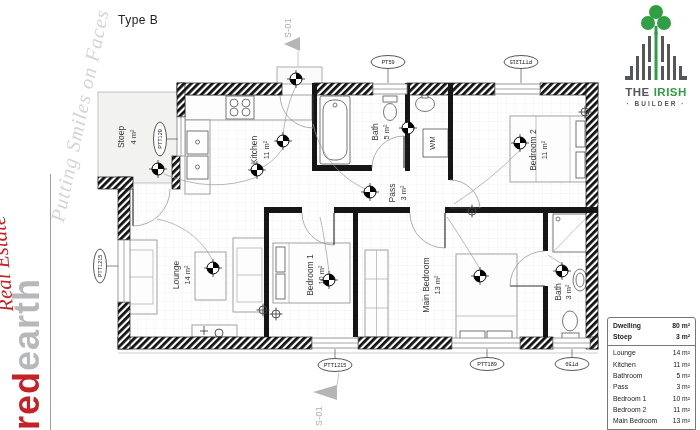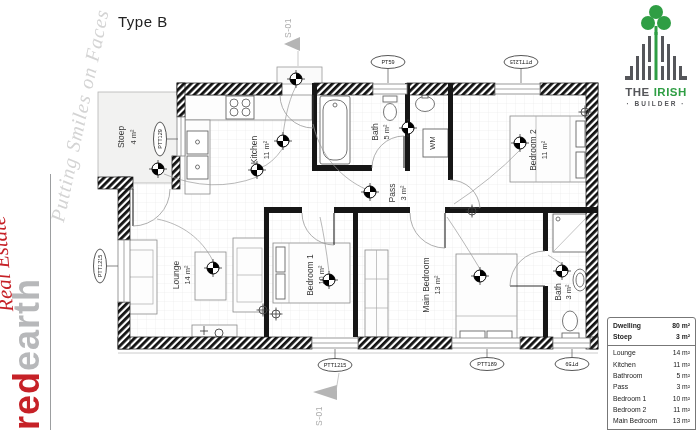--- a/index.html
+++ b/index.html
@@ -10,21 +10,21 @@
   .brand-tagline{position:absolute;left:-45px;top:104px;width:250px;transform:rotate(-78deg);
     font-family:"Liberation Serif",serif;font-style:italic;font-size:20px;color:#d4d4d4;
     text-align:center;letter-spacing:1px;white-space:nowrap;}
   .brand-logo{position:absolute;left:-92px;top:268px;width:260px;height:64px;transform:rotate(-90deg);}
   .re-line{border-bottom:1.5px solid #9c9ea0;padding-bottom:2px;width:256px;white-space:nowrap;}
   .re-red{font-size:36px;font-weight:bold;color:var(--brand-red);letter-spacing:1px;}
   .re-earth{font-size:36px;font-weight:bold;color:var(--brand-gray);letter-spacing:1px;}
   .re-script{position:absolute;left:118px;top:-16px;font-family:"Liberation Serif",serif;
     font-style:italic;font-size:21px;color:var(--brand-red);transform:rotate(-5deg);white-space:nowrap;}
   
-  .plan-title{position:absolute;left:118px;top:13px;font-size:15px;color:#222;letter-spacing:.5px;}
+  .plan-title{position:absolute;left:118px;top:13px;font-size:12px;color:#222;letter-spacing:.5px;}
   
   .builder-logo{position:absolute;left:613px;top:2px;}
   
   .summary{position:absolute;left:607px;top:317px;width:89px;border:1px solid #777;border-radius:3px;
     background:#fff;font-size:6.8px;color:#222;box-sizing:border-box;}
   .t-row{display:flex;justify-content:space-between;padding:1.6px 5px;line-height:1.2;}
   .t-head{border-bottom:1px solid #777;font-weight:bold;padding:2px 0;}
   .t-body{padding:2px 0;}
   .t-foot{border-top:1px solid #777;padding:1.5px 0;}
   .val{text-align:right;}

